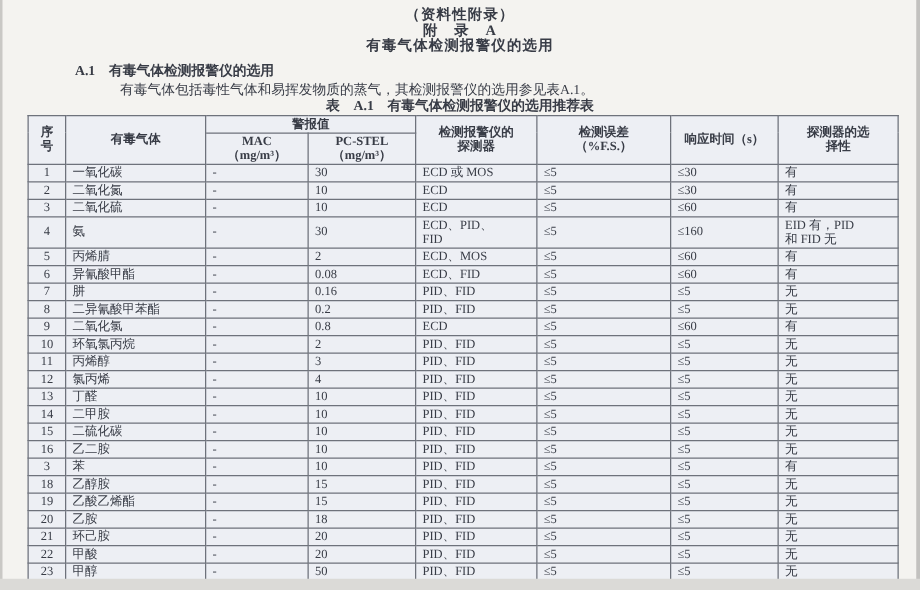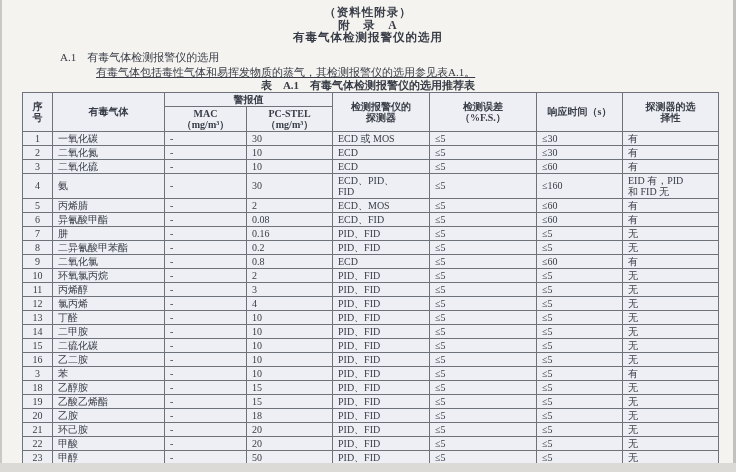--- a/index.html
+++ b/index.html
@@ -13,24 +13,24 @@
   .scan-edge-left{position:absolute;left:0;top:0;width:2px;height:100%;background:#c9c8c5;}
   .scan-edge-right{position:absolute;right:0;top:0;width:3px;height:100%;background:#c2c1bf;}
   .scan-edge-bottom{position:absolute;left:0;bottom:0;width:100%;height:9px;background:#dbdad7;}
 
   .page{position:relative;width:736px;height:463px;padding-top:6px;box-sizing:border-box;}
 
   .title-block{text-align:center;}
   .title-line{font-weight:bold;font-size:11.5px;line-height:12.5px;letter-spacing:1px;}
 
   .section-heading{
-    margin:7px 0 0 60px;font-weight:normal;font-size:11px;line-height:12px;
+    margin:7px 0 0 60px;font-weight:bold;font-size:11px;line-height:12px;
   }
   .intro-paragraph{
-    margin:3px 0 0 96px;font-size:11px;line-height:12px;text-decoration:underline;
+    margin:3px 0 0 96px;font-size:11px;line-height:12px;
   }
   .table-caption{
     margin:1px 0 1px 0;text-align:center;font-weight:bold;font-size:11px;line-height:12px;
   }
 
   table.gas-table{
     border-collapse:collapse;table-layout:fixed;
     width:696px;margin:1px 0 0 22px;
     background:#edeff4;
   }

